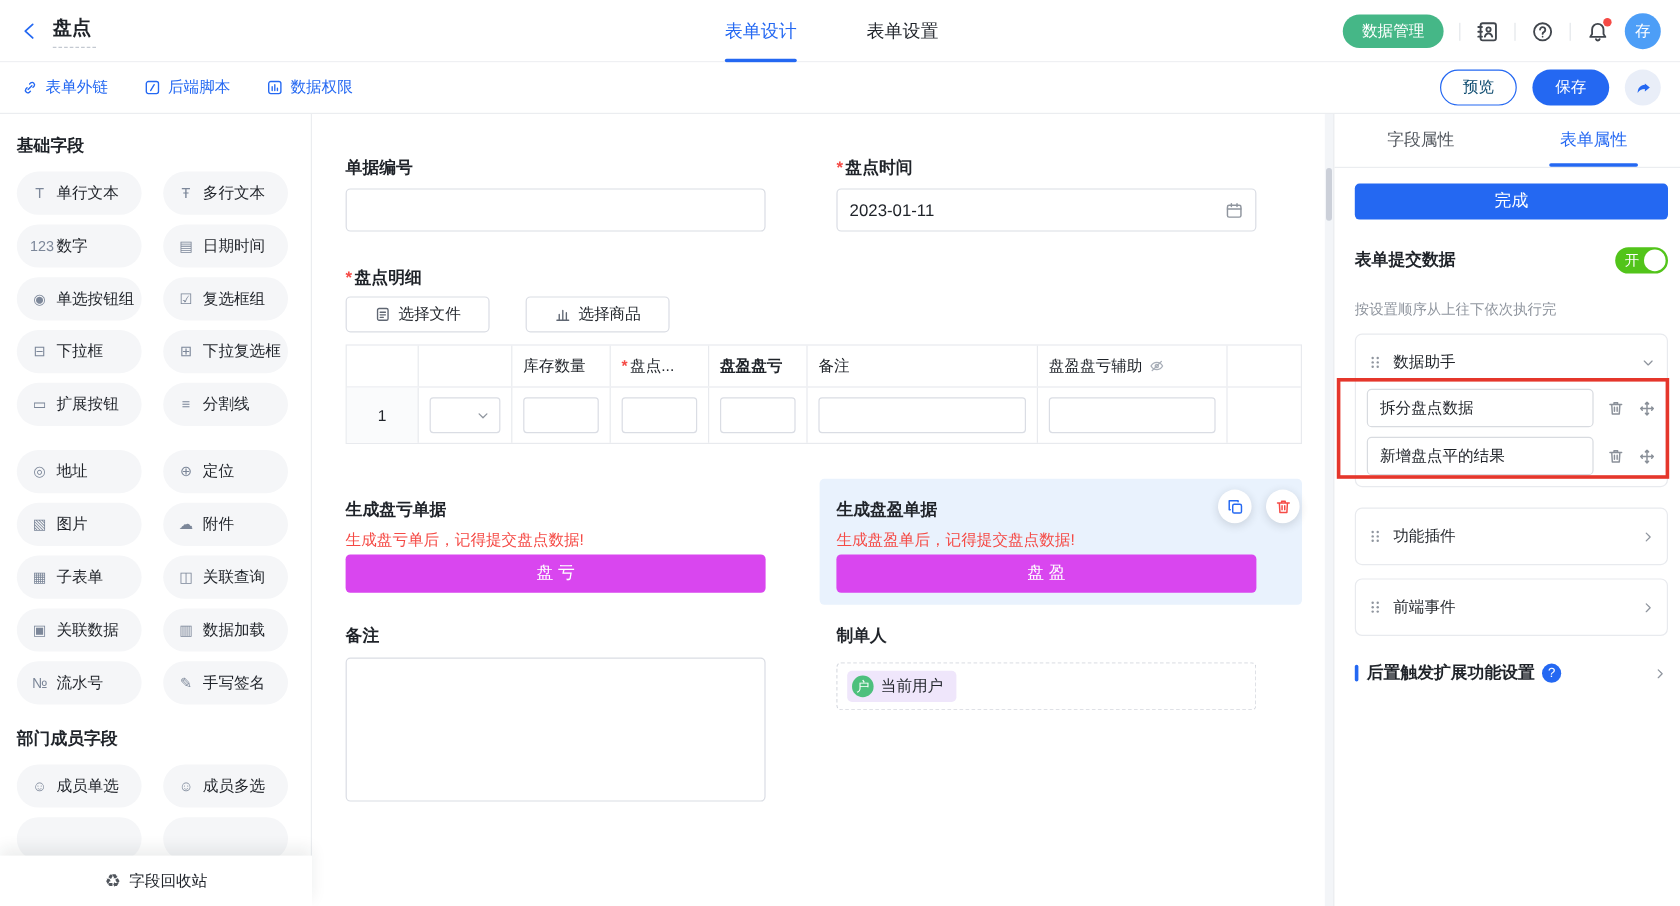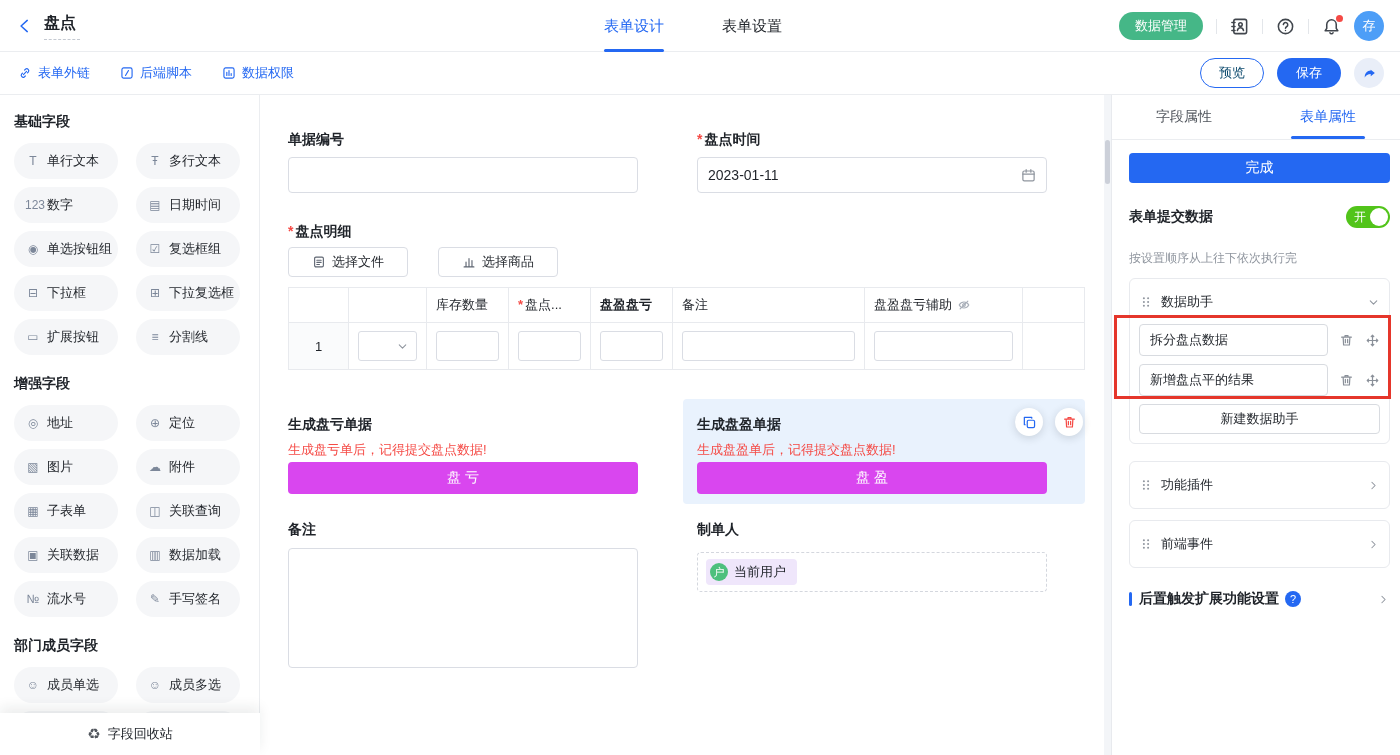--- a/index.html
+++ b/index.html
@@ -281,21 +281,20 @@
               <span class="p-icon">▭</span>
               <span class="p-label">扩展按钮</span>
             </div>
             <div class="pill">
               <span class="p-icon">≡</span>
               <span class="p-label">分割线</span>
             </div>
           </div>
         </div>
         <div class="group">
-          <div class="group-title">增强字段</div>
           <div class="pill-grid">
             <div class="pill">
               <span class="p-icon">◎</span>
               <span class="p-label">地址</span>
             </div>
             <div class="pill">
               <span class="p-icon">⊕</span>
               <span class="p-label">定位</span>
             </div>
             <div class="pill">
@@ -575,21 +574,20 @@
                 <path d="M2.8 4.4h10.4 M6.4 4.4V2.8h3.2v1.6 M4.4 4.4l.5 8.4h6.2l.5-8.4 M6.8 6.8v3.6 M9.2 6.8v3.6"></path>
               </svg>
             </span>
             <span class="assist-ic ico">
               <svg viewBox="0 0 16 16" fill="none" stroke="currentColor" stroke-width="1.3" stroke-linecap="round" stroke-linejoin="round">
                 <path d="M8 2.4v11.2 M2.4 8h11.2 M8 2.4L6.6 3.8 M8 2.4l1.4 1.4 M8 13.6l-1.4-1.4 M8 13.6l1.4-1.4 M2.4 8l1.4-1.4 M2.4 8l1.4 1.4 M13.6 8l-1.4-1.4 M13.6 8l-1.4 1.4"></path>
               </svg>
             </span>
           </div>
         </div>
-      <div id="new-assist-btn">新建数据助手</div>
     </div>
 
     <div class="card mt17">
       <div class="card-head">
         <span class="drag ico">
             <svg viewBox="0 0 16 16" fill="none" stroke="currentColor" stroke-width="1.3" stroke-linecap="round" stroke-linejoin="round">
               <g fill="currentColor" stroke="none">
                 <circle cx="5.6" cy="3.8" r="1.15"></circle>
                 <circle cx="10.4" cy="3.8" r="1.15"></circle>
                 <circle cx="5.6" cy="8" r="1.15"></circle>

